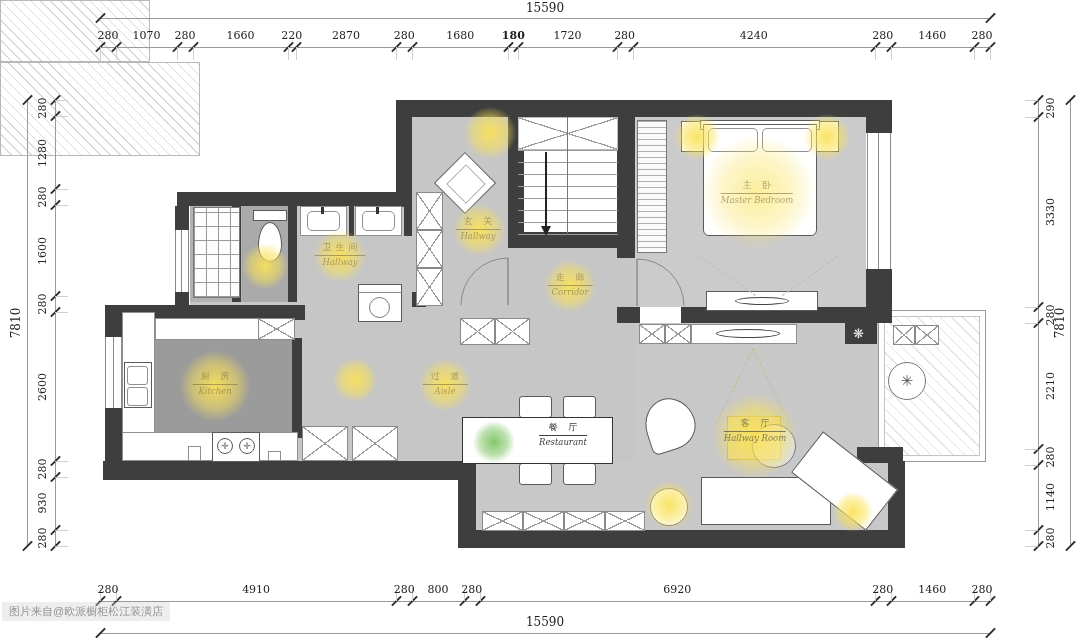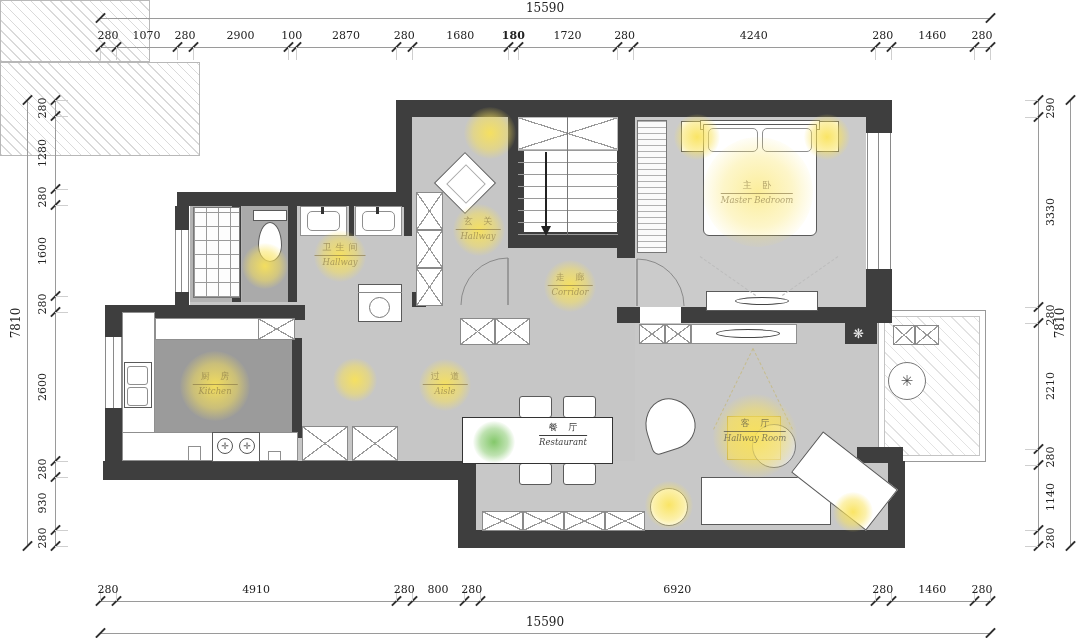--- a/index.html
+++ b/index.html
@@ -87,22 +87,22 @@
       <div class="dext" style="left: 890.667px; top: 47px; width: 1px; height: 13px;"></div>
       <div class="dtick" style="left: 968.015px; top: 46px;"></div>
       <div class="dext" style="left: 974.015px; top: 47px; width: 1px; height: 13px;"></div>
       <div class="dtick" style="left: 984px; top: 46px;"></div>
       <div class="dext" style="left: 990px; top: 47px; width: 1px; height: 13px;"></div>
       <div class="dtick" style="left: 94px; top: 17px;"></div>
       <div class="dtick" style="left: 984px; top: 17px;"></div>
       <div class="dlab" style="left: 107.992px; top: 35px;">280</div>
       <div class="dlab" style="left: 146.527px; top: 35px;">1070</div>
       <div class="dlab" style="left: 185.061px; top: 35px;">280</div>
-      <div class="dlab" style="left: 240.436px; top: 35px;">2900</div>
-      <div class="dlab" style="left: 291.815px; top: 35px;">100</div>
+      <div class="dlab" style="left: 240.436px; top: 35px;">1660</div>
+      <div class="dlab" style="left: 291.815px; top: 35px;">220</div>
       <div class="dlab" style="left: 346.049px; top: 35px;">2870</div>
       <div class="dlab" style="left: 404.278px; top: 35px;">280</div>
       <div class="dlab" style="left: 460.225px; top: 35px;">1680</div>
       <div class="dlab" style="left: 513.316px; top: 35px; font-weight: bold;">180</div>
       <div class="dlab" style="left: 567.55px; top: 35px;">1720</div>
       <div class="dlab" style="left: 624.638px; top: 35px;">280</div>
       <div class="dlab" style="left: 753.656px; top: 35px;">4240</div>
       <div class="dlab" style="left: 882.675px; top: 35px;">280</div>
       <div class="dlab" style="left: 932.341px; top: 35px;">1460</div>
       <div class="dlab" style="left: 982.008px; top: 35px;">280</div>
@@ -390,13 +390,14 @@
     <div class="rlabel faint" style="left:445px;top:383px">
       <div class="cn">过 道</div>
       <div class="en">Aisle</div>
     </div>
     <div class="rlabel faint" style="left:478px;top:228px">
       <div class="cn">玄 关</div>
       <div class="en">Hallway</div>
     </div>
   </div>
 
+  <div id="watermark">图片来自@欧派橱柜松江装潢店</div>
 </div>
 
 </body></html>

